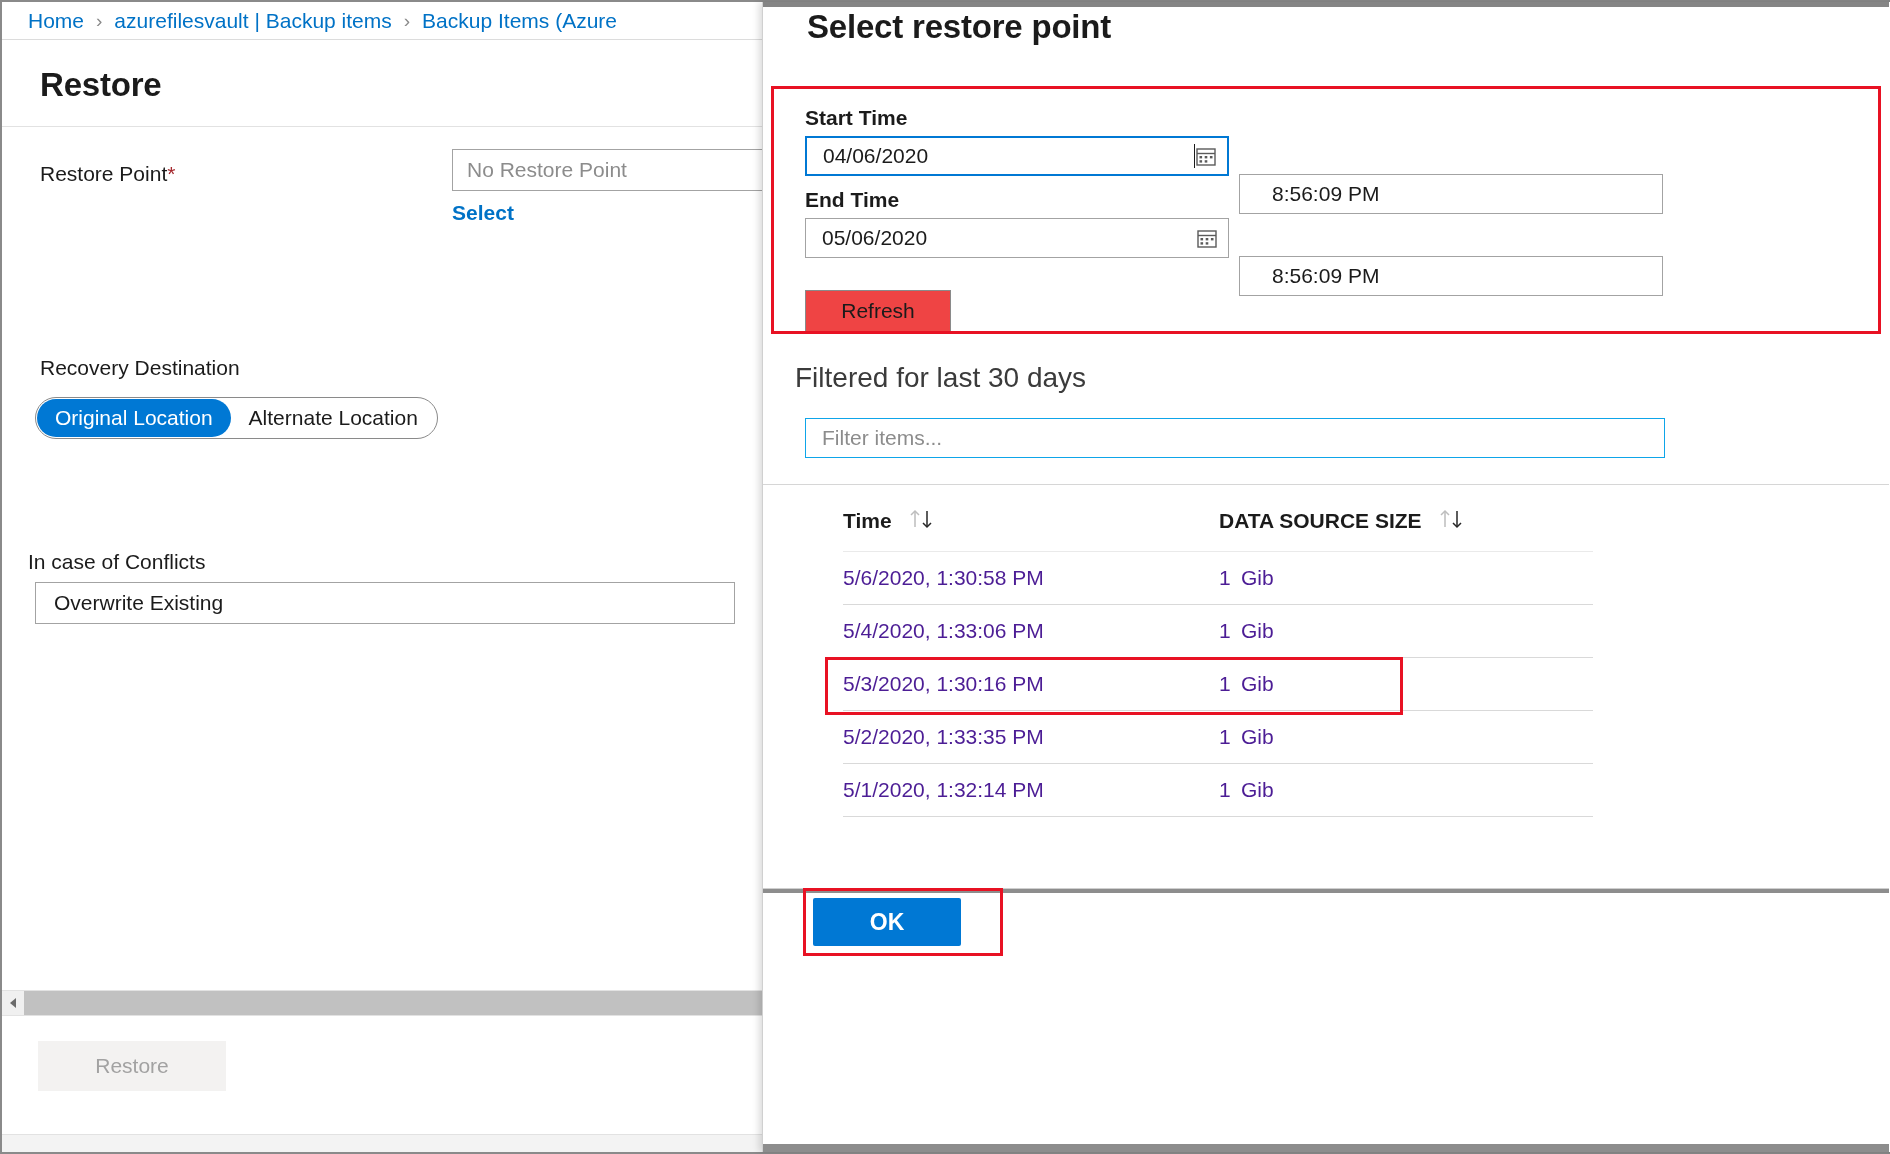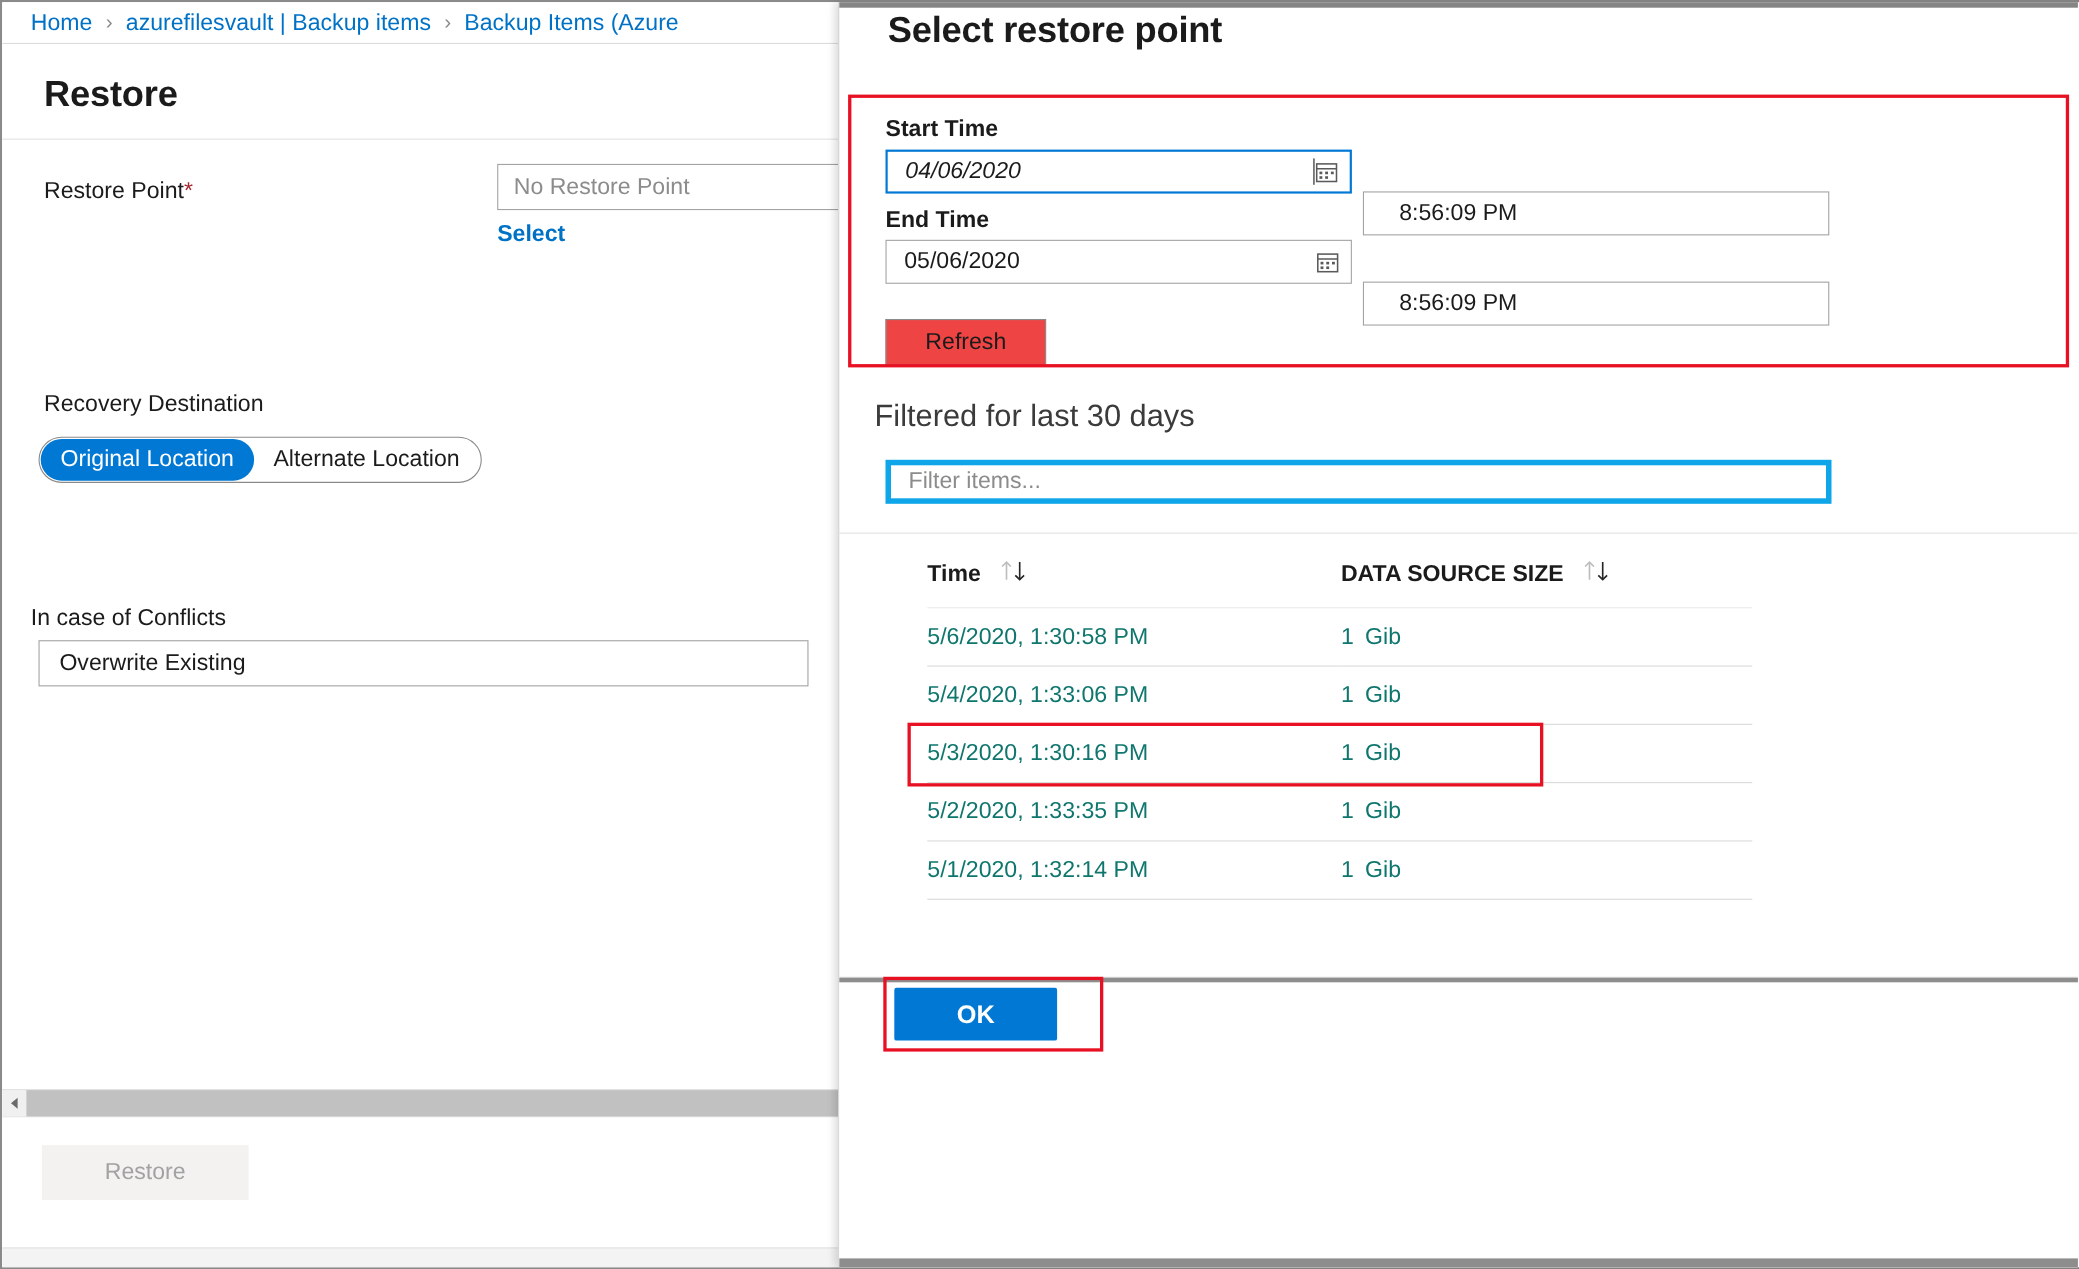--- a/index.html
+++ b/index.html
@@ -208,21 +208,21 @@
   .time-box {
     height: 40px;
     border: 1px solid #a3a3a3;
     background: #fff;
     display: flex; align-items: center;
     padding-left: 32px;
     font-size: 21px; color: #1b1b1b; margin-top: 38px;
   }
 
   #start-label { position: absolute; left: 42px; top: 104px; }
-  #start-date  { position: absolute; left: 42px; top: 134px; width: 424px; font-style: italic; }
+  #start-date  { position: absolute; left: 42px; top: 134px; width: 424px; }
   #start-time  { position: absolute; left: 476px; top: 134px; width: 424px; }
   #end-label   { position: absolute; left: 42px; top: 186px; }
   #end-date    { position: absolute; left: 42px; top: 216px; width: 424px; }
   #end-time    { position: absolute; left: 476px; top: 216px; width: 424px; }
 
   #refresh-button {
     position: absolute; left: 42px; top: 288px;
     width: 146px; height: 42px;
     border: 1px solid #8a8a8a;
     background: #ef4444;
@@ -231,21 +231,21 @@
     cursor: pointer;
   }
 
   #filtered-note {
     position: absolute; left: 32px; top: 360px;
     font-size: 28px; color: #3b3b3b;
   }
   #filter-input {
     position: absolute; left: 42px; top: 416px;
     width: 860px; height: 40px;
-    border: 5px solid #0ea5e9;
+    border: 1px solid #0ea5e9;
     background: #ffffff;
     font-size: 21px; color: #1b1b1b;
     padding-left: 16px;
     font-family: "Liberation Sans", sans-serif;
   }
   #filter-input::placeholder { color: #8c8c8c; }
 
   
   #list-region {
     position: absolute; left: 0; top: 482px;
@@ -272,21 +272,21 @@
   }
   #restore-table th.col-time { width: 376px; }
   #restore-table th.col-size { width: 374px; }
   .sort-icon {
     display: inline-block;
     margin-left: 10px;
     vertical-align: -2px;
   }
   #restore-table td {
     font-size: 21px;
-    color: #0f766e;
+    color: #4c1d95;
     padding: 14px 0 14px 0;
     border-bottom: 1px solid #d9d9d9;
     white-space: nowrap;
   }
   .size-cell .size-num { display: inline-block; min-width: 22px; }
 
   
   #vscroll {
     position: absolute; right: 27px; top: 484px;
     width: 30px; height: 404px;

